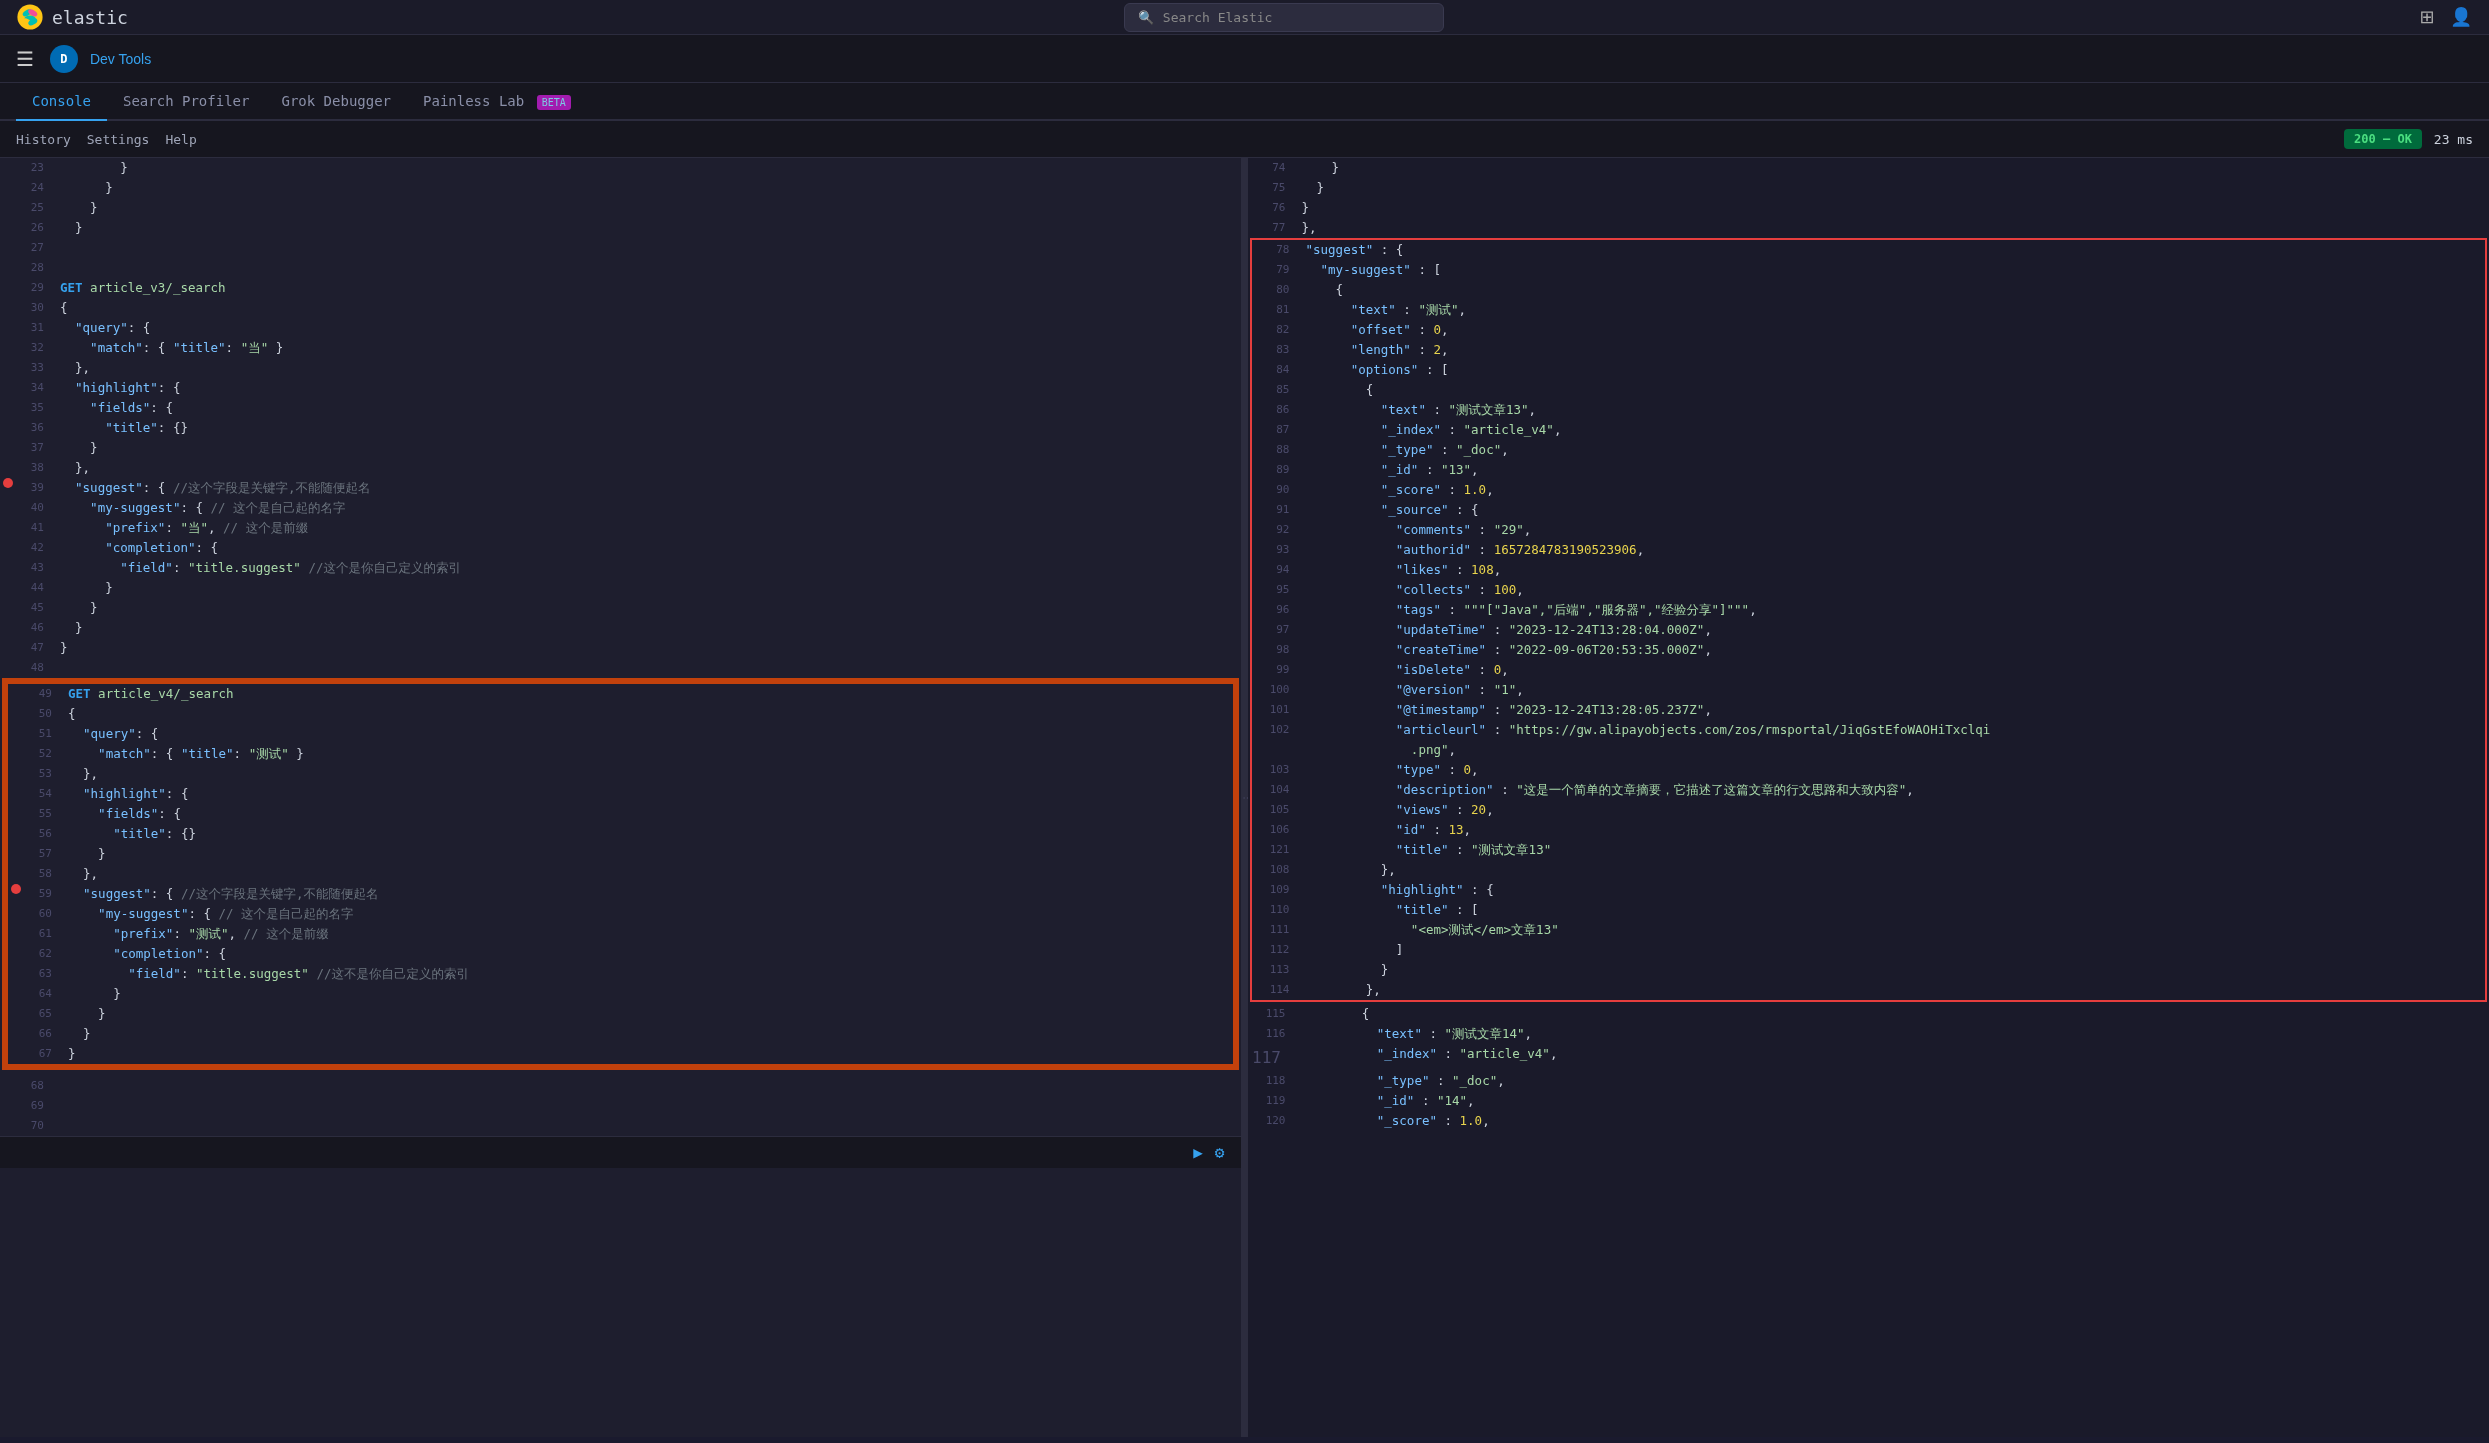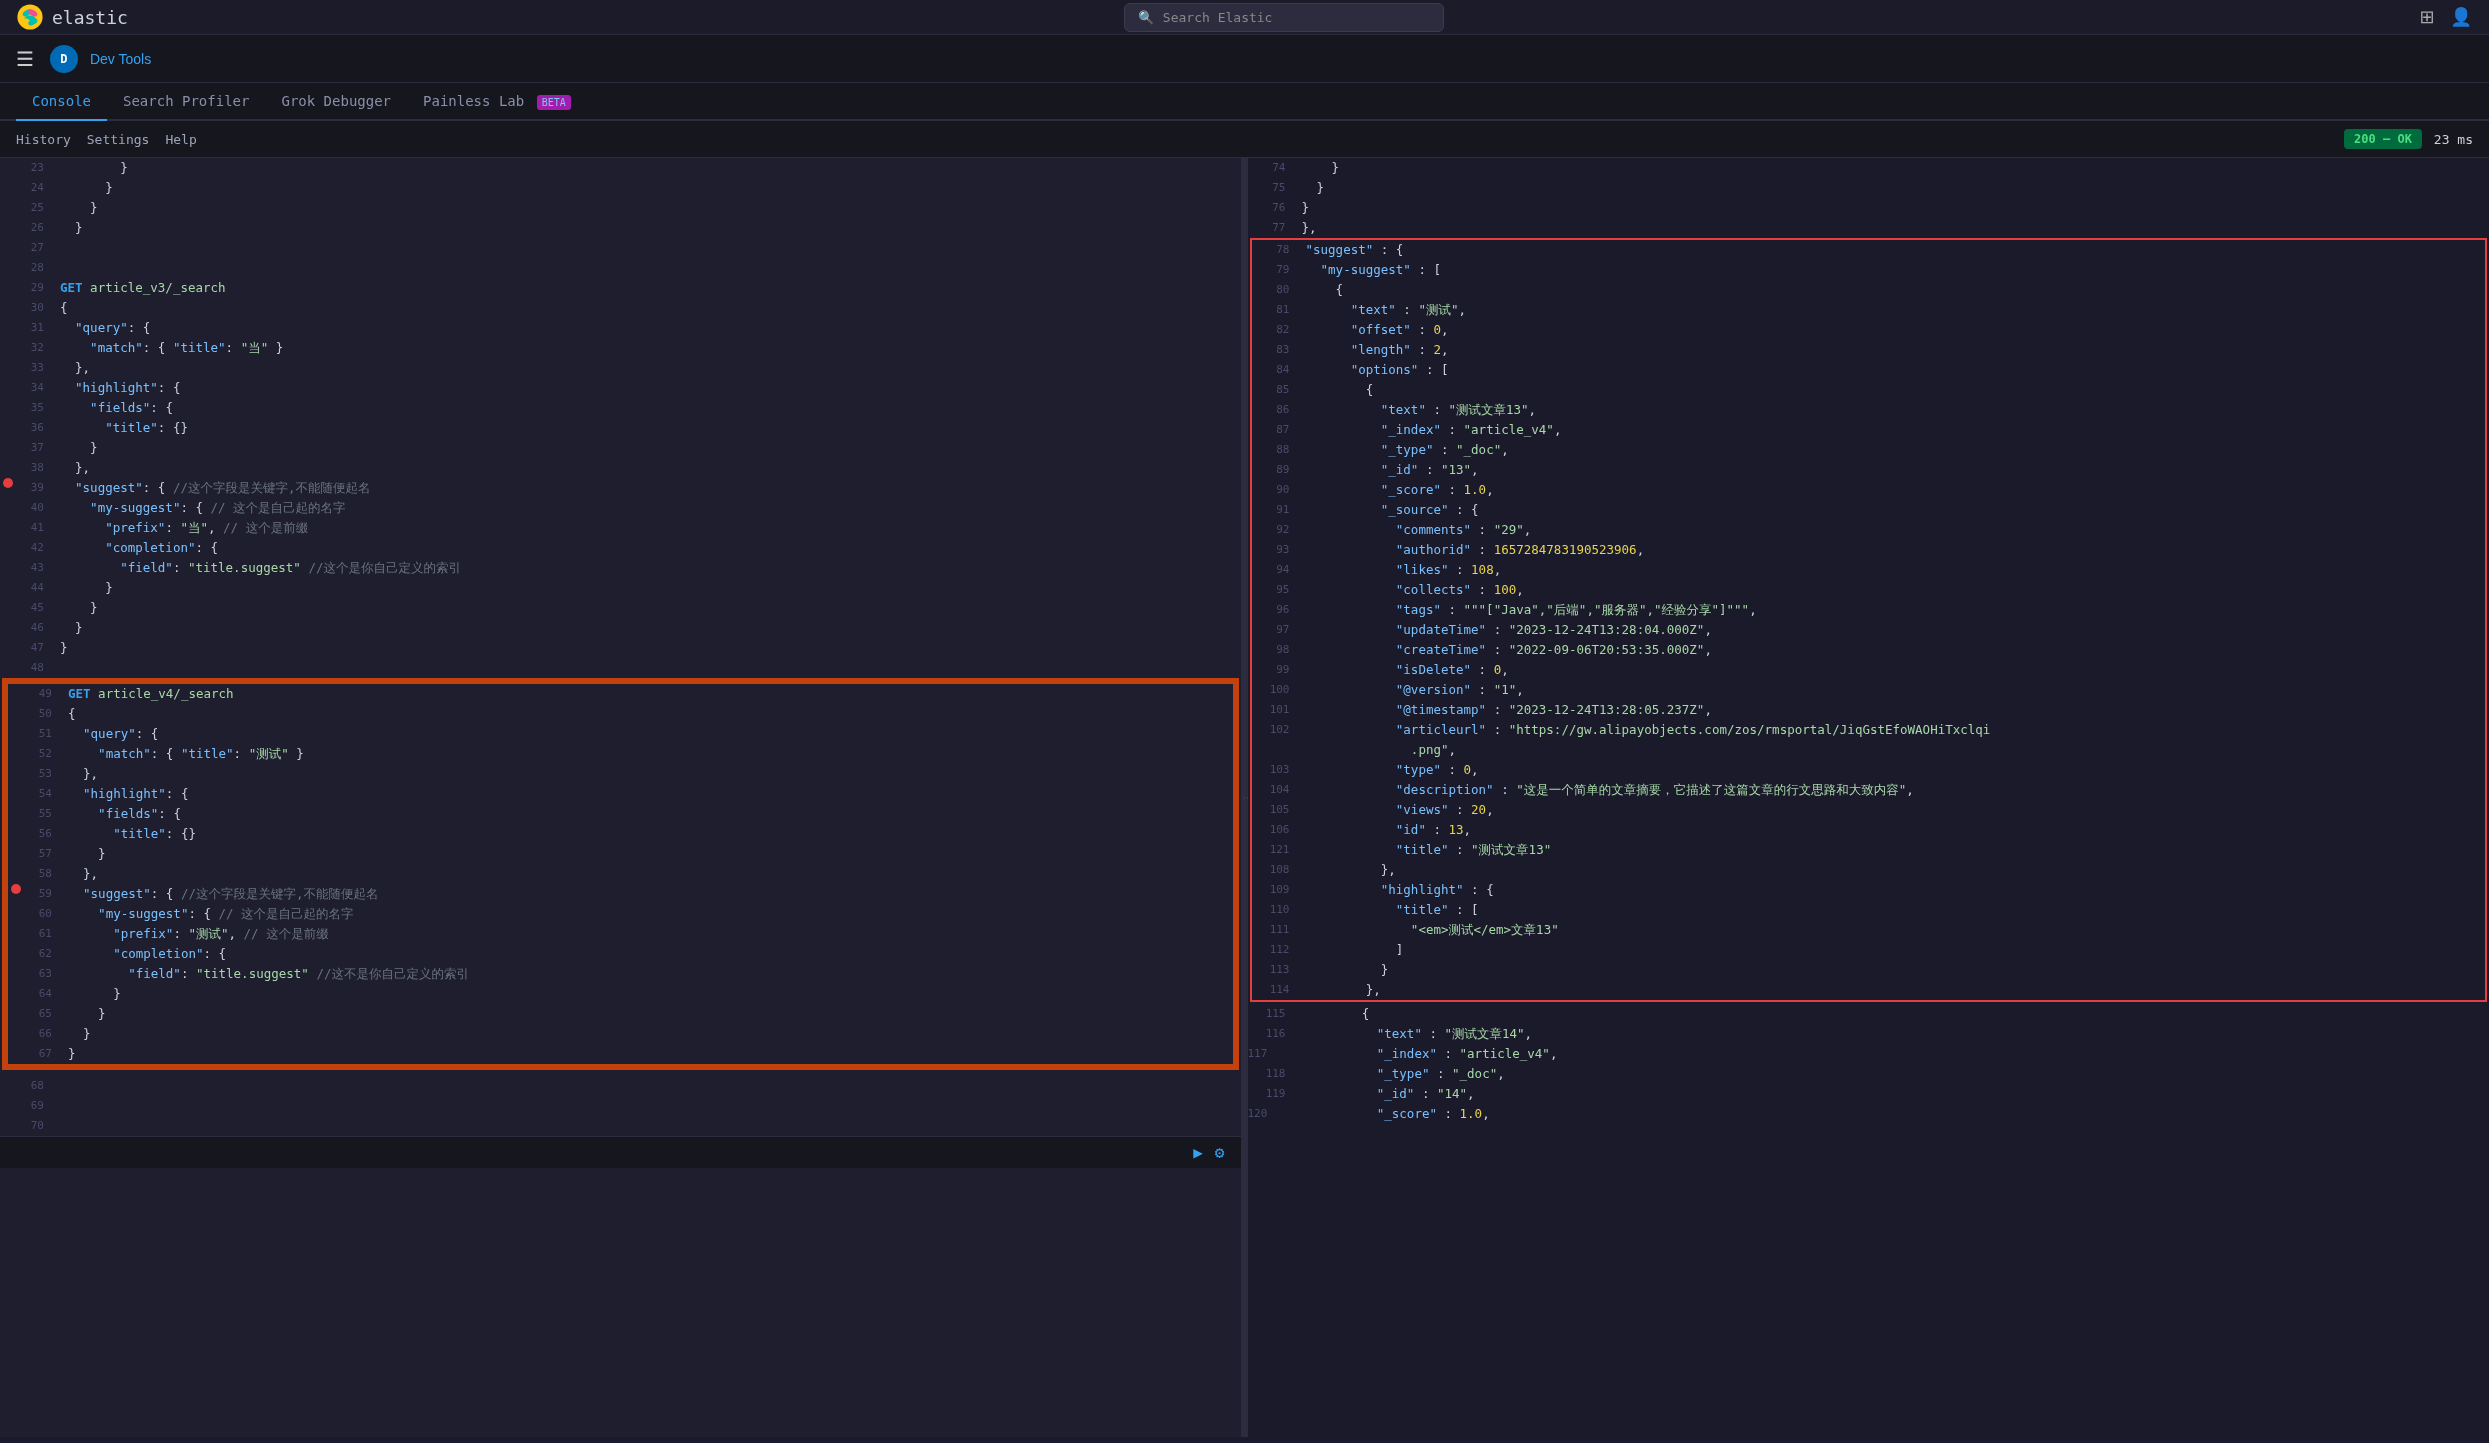--- a/index.html
+++ b/index.html
@@ -739,31 +739,31 @@
 
       <div class="code-line">
         <span class="line-num" style="color:#4a4a6a; width:50px; min-width:50px; text-align:right; padding-right:12px; font-size:11px;">115</span>
         <span class="line-content p">        {</span>
       </div>
       <div class="code-line">
         <span class="line-num" style="color:#4a4a6a; width:50px; min-width:50px; text-align:right; padding-right:12px; font-size:11px;">116</span>
         <span class="line-content">          <span class="k">"text"</span><span class="p"> : </span><span class="s">"测试文章14"</span><span class="p">,</span></span>
       </div>
       <div class="code-line">
-        <span class="line-num" style="color:#4a4a6a; width:50px; min-width:50px; text-align:left; padding-right:12px; font-size:11px;">117</span>
+        <span class="line-num" style="color:#4a4a6a; width:50px; min-width:50px; text-align:center; padding-right:12px; font-size:16px;">117</span>
         <span class="line-content">          <span class="k">"_index"</span><span class="p"> : </span><span class="s">"article_v4"</span><span class="p">,</span></span>
       </div>
       <div class="code-line">
         <span class="line-num" style="color:#4a4a6a; width:50px; min-width:50px; text-align:right; padding-right:12px; font-size:11px;">118</span>
         <span class="line-content">          <span class="k">"_type"</span><span class="p"> : </span><span class="s">"_doc"</span><span class="p">,</span></span>
       </div>
       <div class="code-line">
         <span class="line-num" style="color:#4a4a6a; width:50px; min-width:50px; text-align:right; padding-right:12px; font-size:11px;">119</span>
         <span class="line-content">          <span class="k">"_id"</span><span class="p"> : </span><span class="s">"14"</span><span class="p">,</span></span>
       </div>
       <div class="code-line">
-        <span class="line-num" style="color:#4a4a6a; width:50px; min-width:50px; text-align:left; padding-right:12px; font-size:11px;">120</span>
+        <span class="line-num" style="color:#4a4a6a; width:50px; min-width:50px; text-align:right; padding-right:12px; font-size:11px;">120</span>
         <span class="line-content">          <span class="k">"_score"</span><span class="p"> : </span><span class="n">1.0</span><span class="p">,</span></span>
       </div>
 
     </div>
   </div>
 </div>
 
 </body></html>

